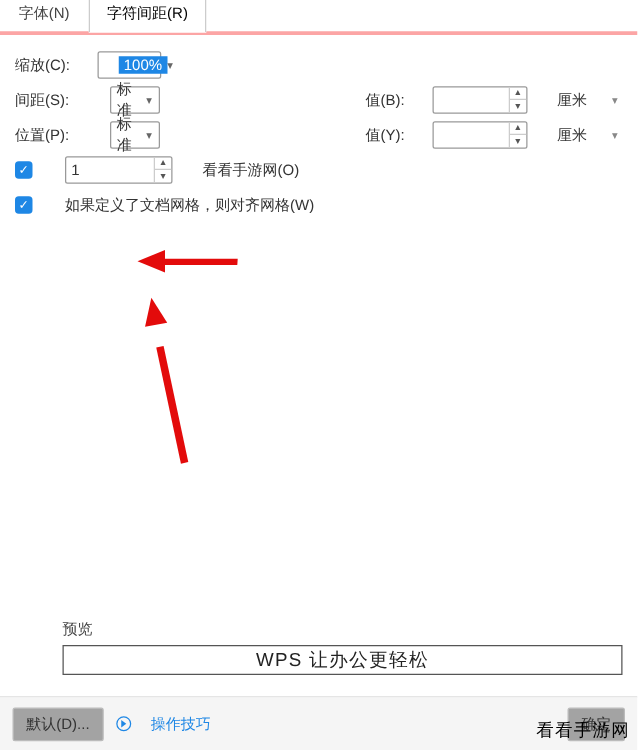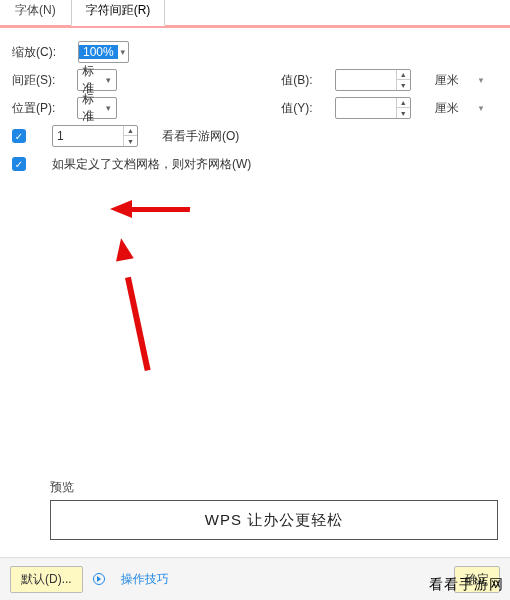--- a/index.html
+++ b/index.html
@@ -45,22 +45,22 @@
   }
   .lbl { white-space: nowrap; }
   .combo, .spinner-input {
     display: inline-flex;
     align-items: center;
     border: 1px solid #999;
     border-radius: 2px;
     height: 22px;
     background: #fff;
   }
-  .combo.zoom { width: 51px; }
-  .combo.spacing, .combo.position { width: 40px; }
+  .combo.zoom { width: 51px; padding-left: 16px; }
+  .combo.spacing, .combo.position { width: 40px; margin-left: 11px; }
   .combo .val {
     flex: 1;
     padding: 0 4px;
     font-size: 12px;
   }
   .combo .val.selected {
     background: #1e87e5;
     color: #fff;
   }
   .combo .drop {
@@ -117,21 +117,21 @@
     bottom: 60px;
     margin-left: 38px;
   }
   .preview-label {
     font-size: 12px;
     margin-bottom: 4px;
     color: #444;
   }
   .preview-box {
     border: 1px solid #555;
-    height: 40px;
+    height: 24px;
     display: flex;
     align-items: center;
     justify-content: center;
     font-size: 15px;
     letter-spacing: 1px;
     color: #222;
   }
   .separator {
     position: absolute;
     left: 0; right: 0;
@@ -143,21 +143,21 @@
     left: 0; right: 0; bottom: 0;
     height: 42px;
     background: #f5f5f5;
     display: flex;
     align-items: center;
     padding: 0 10px;
     gap: 10px;
   }
   .btn {
     border: 1px solid #bbb;
-    background: #fef9c3;
+    background: #a3a3a3;
     padding: 4px 10px;
     border-radius: 2px;
     font-size: 12px;
     cursor: pointer;
     color: #333;
   }
   .footer .spacer { flex: 1; }
   .link-btn {
     color: #1e87e5;
     display: inline-flex;

